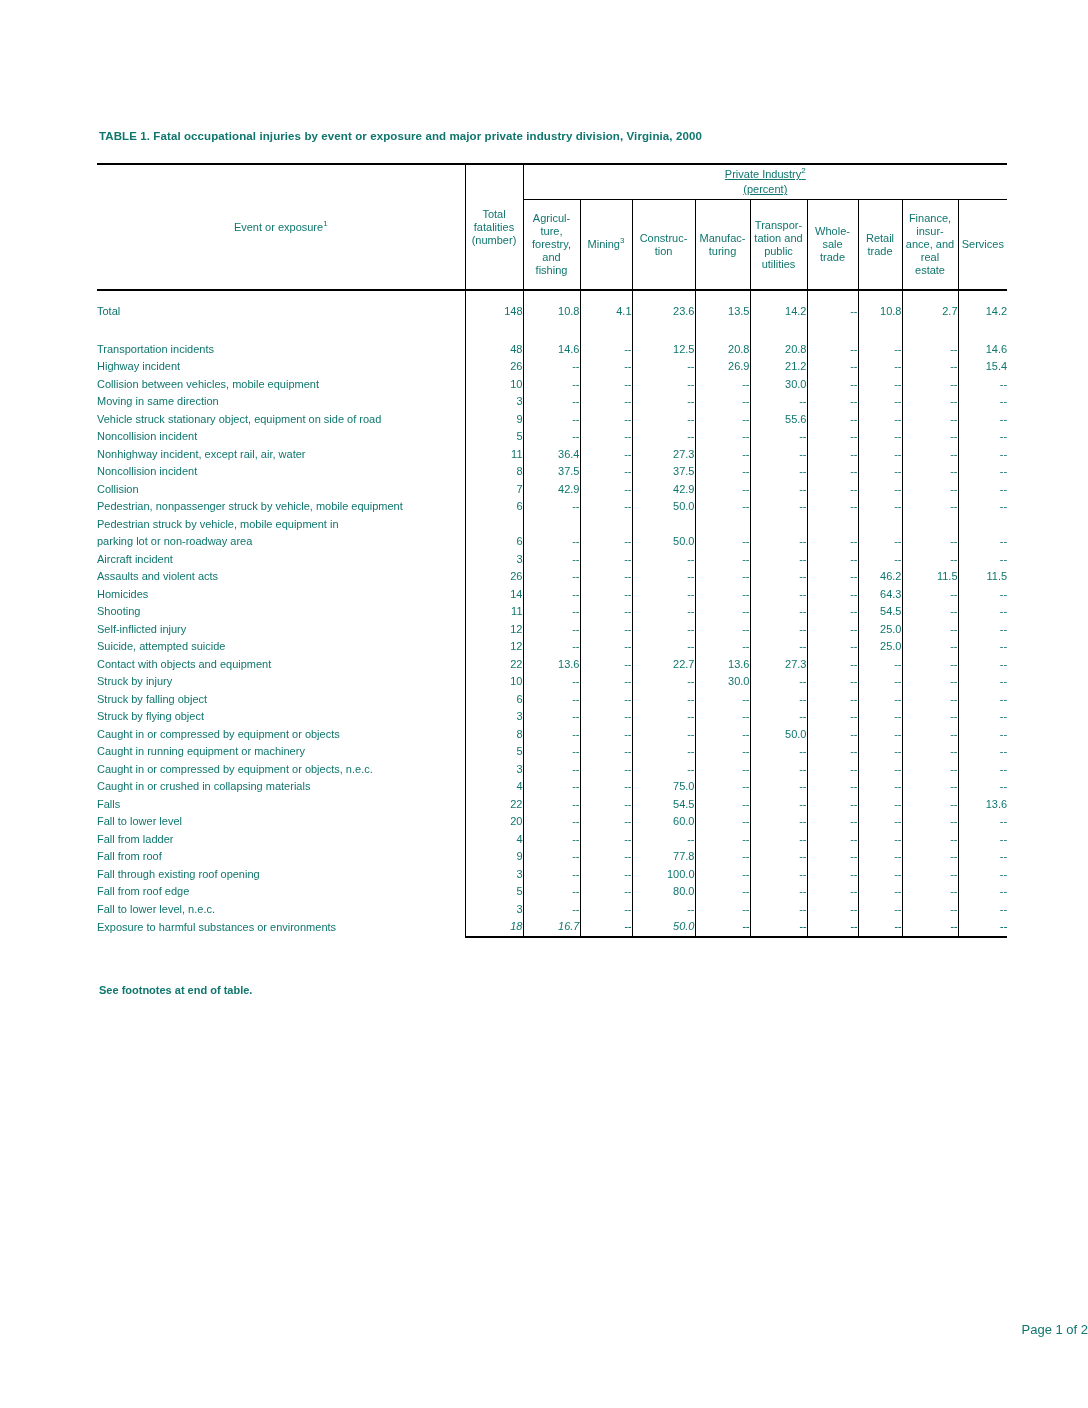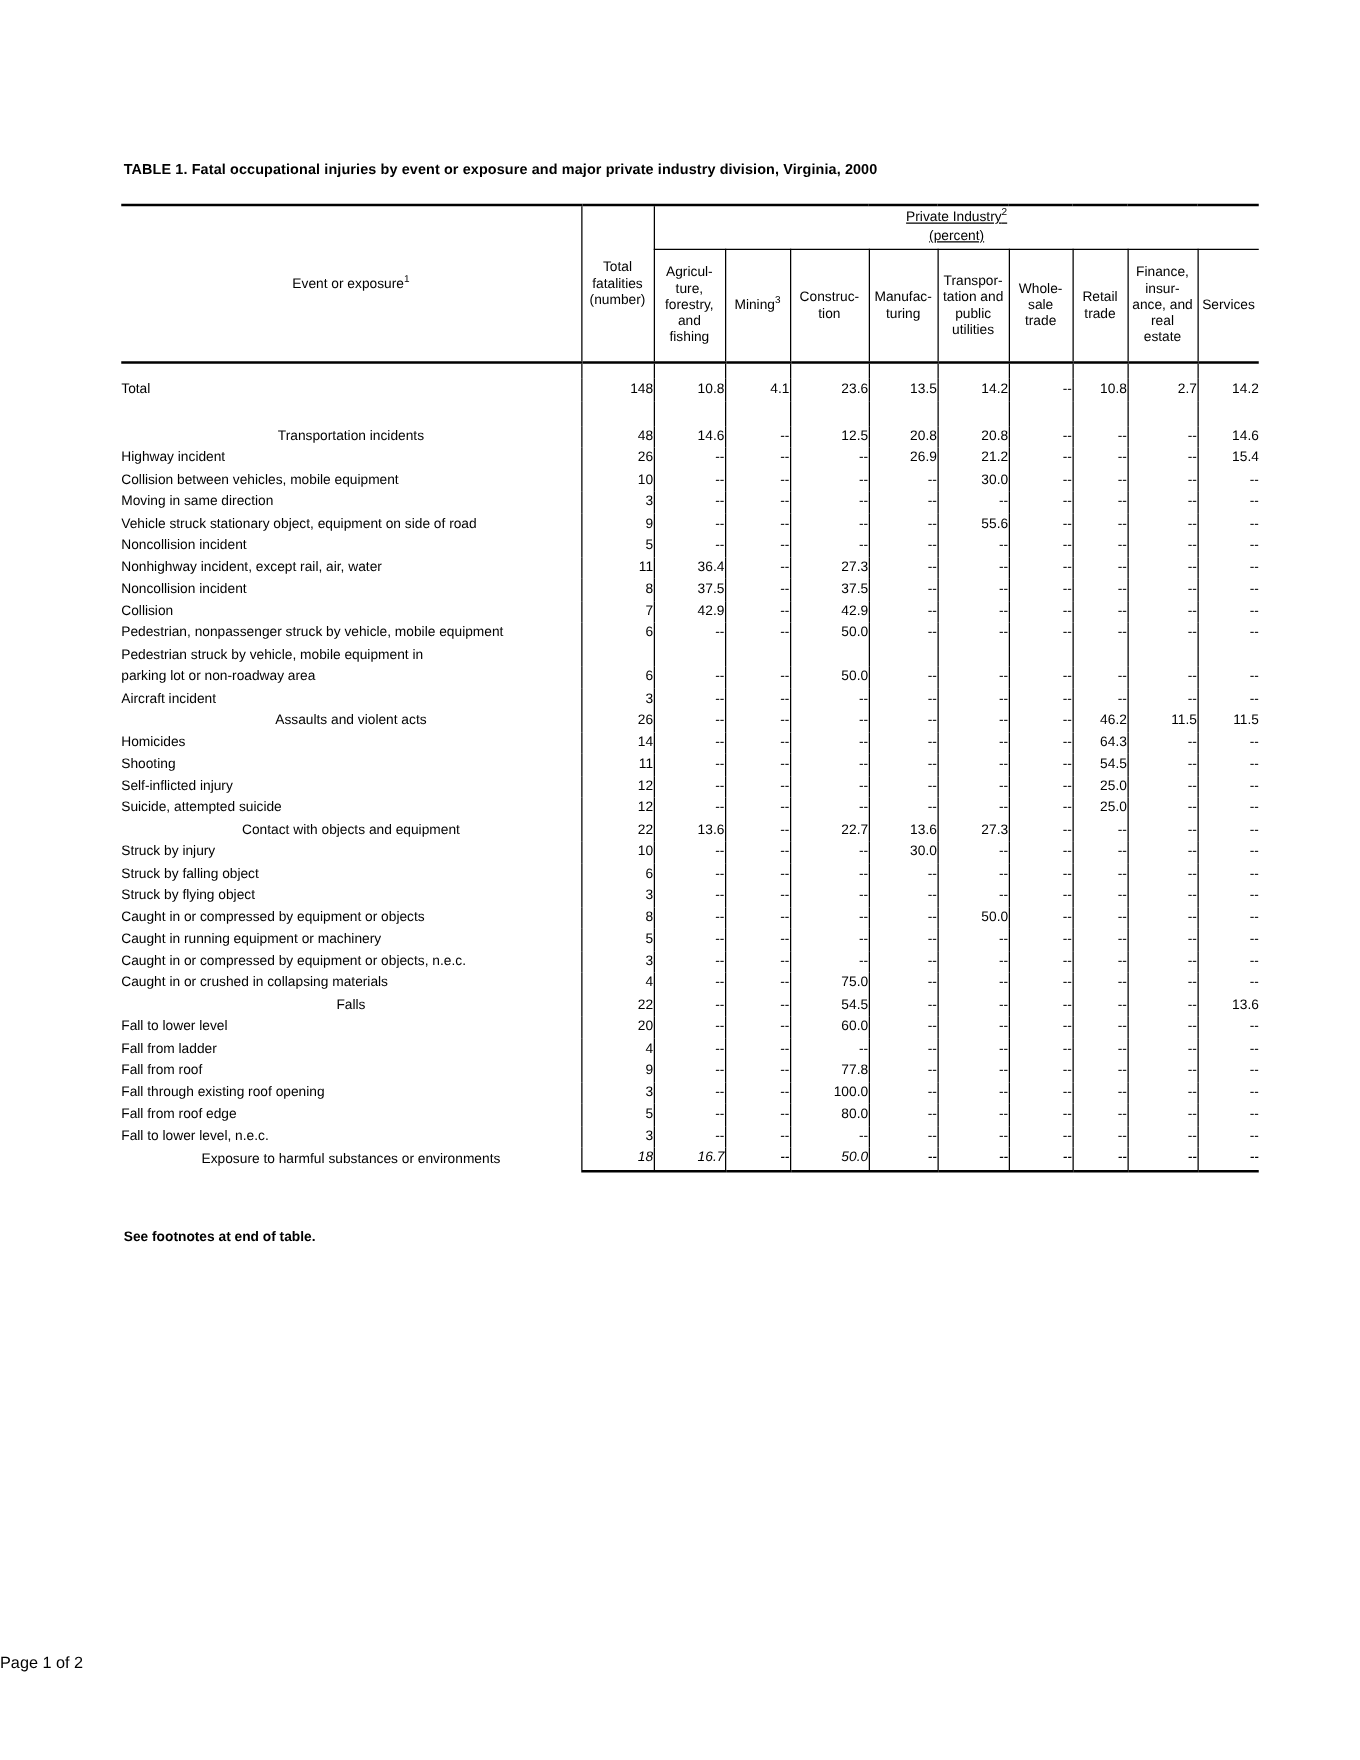--- a/index.html
+++ b/index.html
@@ -1,21 +1,21 @@
 <!DOCTYPE html>
 <html><head>
 <meta charset="utf-8">
 <style>
   html, body { margin: 0; padding: 0; background: #e8e8e8; }
   #page {
     position: relative;
     width: 1088px; height: 1408px;
     background: #ffffff;
     font-family: "Liberation Sans", "DejaVu Sans", sans-serif;
-    color: #000000;
+    color: #0f766e;
     overflow: hidden;
   }
   #doc-title {
     position: absolute; left: 99px; top: 130px; width: 910px;
     font-size: 11.5px; font-weight: bold; letter-spacing: 0.1px;
   }
   #fatalities-table {
     position: absolute; left: 97px; top: 163px;
     width: 910px;
     border-collapse: collapse;
@@ -61,37 +61,37 @@
     height: 88px;
     white-space: pre-line;
   }
   th.col-hd:first-child { border-left: none; }
   sup { font-size: 8px; vertical-align: super; line-height: 0; }
 
   
   tbody td { height: 17.5px; line-height: 17.5px; font-size: 11px; white-space: nowrap; }
   tbody td.ev { text-align: left; }
   tbody td.val { text-align: right; padding-right: 4px; border-left: 1.5px solid #000; }
-  tbody tr.bold td.ev { font-weight: bold; text-align: center; }
+  tbody tr.bold td.ev { font-weight: bold; }
   tbody tr.lastrow td.val { border-bottom: 2.5px solid #000; font-style: italic; }
   tbody tr.sp td { height: 20px; }
   tbody tr.sp0 td { height: 12px; }
   td.ind-t { padding-left: 20px; }
   td.ind-0 { padding-left: 2px; }
   td.ind-1 { padding-left: 14px; }
   td.ind-2 { padding-left: 27px; }
   td.ind-3 { padding-left: 40px; }
 
   #footnote {
     position: absolute; left: 99px; top: 984px;
     font-size: 11px; font-weight: bold;
   }
   #page-footer {
     position: absolute; left: 0; top: 1322px; width: 1088px;
-    text-align: left; font-size: 13px;
+    text-align: right; font-size: 13px;
   }
 </style>
 </head>
 <body>
 
 <div id="page">
 
   <div id="doc-title">TABLE 1. Fatal occupational injuries by event or exposure and major private industry division, Virginia, 2000</div>
 
   <table id="fatalities-table">

